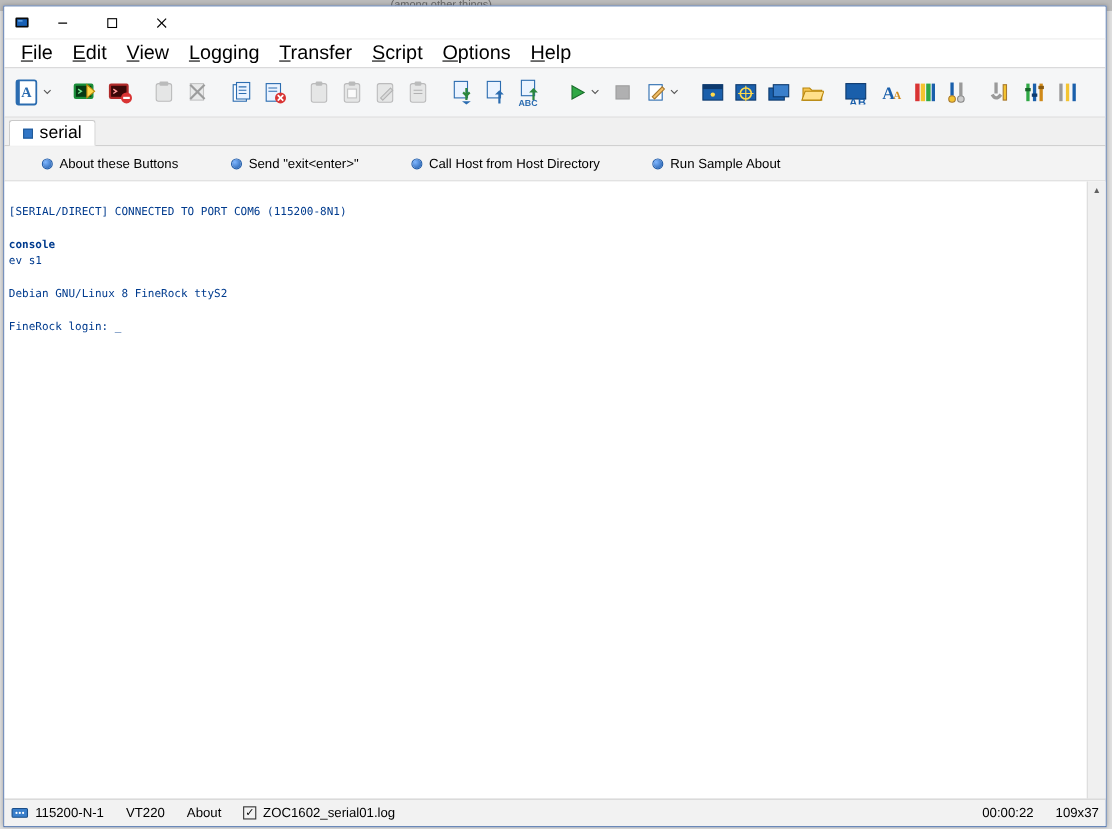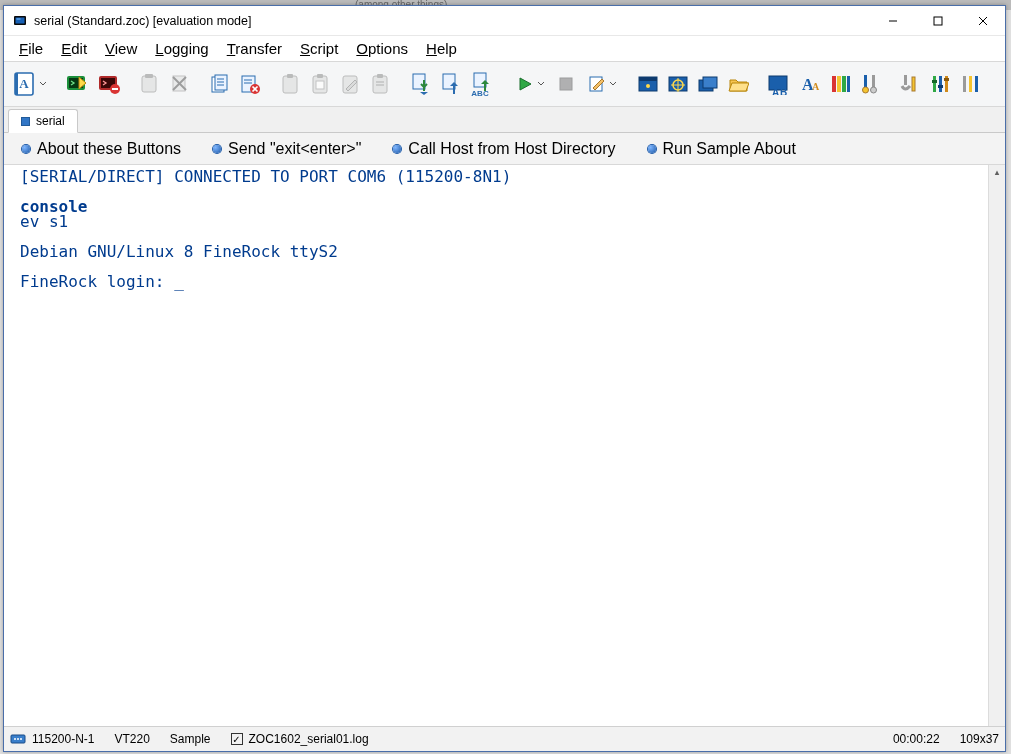--- a/index.html
+++ b/index.html
@@ -43,21 +43,21 @@
   }
   .titlebar .title { flex:1; font-size:12.5px; color:#000;}
   .winbtn { width:45px; height:29px; display:flex; align-items:center; justify-content:center; }
   .winbtn svg{stroke:#000; fill:none;}
 
   
   .menubar {
     height: 25px; display:flex; align-items:center;
     padding-left:6px; background:#fff;
   }
-  .menubar .menuitem { padding:2px 9px; font-size:15px; }
+  .menubar .menuitem { padding:2px 9px; font-size:18px; }
   .menubar .menuitem .ul { text-decoration: underline; }
 
   
   .toolbar {
     height: 46px; background:#f5f6f7;
     border-top:1px solid #d8d8d8; border-bottom:1px solid #d8d8d8;
     display:flex; align-items:center; padding:0 6px; gap:2px;
   }
   .tbtn {
     min-width:28px; height:36px; padding:0 2px;
@@ -71,44 +71,44 @@
   .disabled-ico { filter: grayscale(1) opacity(0.55); }
 
   
   .tabstrip {
     height:26px; background:#f0f0f0; display:flex; align-items:flex-end;
     border-bottom:1px solid #c9c9c9;
   }
   .tab {
     height:24px; padding:0 12px; display:flex; align-items:center; gap:6px;
     background:#fff; border:1px solid #c9c9c9; border-bottom:1px solid #fff;
-    font-size:12px; border-radius:3px 3px 0 0; margin-left:4px;
+    font-size:16px; border-radius:3px 3px 0 0; margin-left:4px;
     position:relative; top:1px;
   }
   .tab .dot{width:9px;height:9px;background:#3176c6;border:1px solid #215a99;}
 
   
   .userbar {
     height:32px; background:#f3f3f3; border-bottom:1px solid #d8d8d8;
     display:flex; align-items:center; padding-left:18px; gap:32px;
   }
-  .userbtn { display:flex; align-items:center; gap:7px; font-size:16px;}
+  .userbtn { display:flex; align-items:center; gap:7px; font-size:12px;margin-left:17px;}
   .bullet {
     width:8px;height:8px;border-radius:50%;
     background: radial-gradient(circle at 30% 30%, #7fb6ff, #1e5aa8);
     box-shadow: 0 0 0 1px #1e5aa8;
   }
 
   
   .terminal-area { flex:1; display:flex; background:#fff;}
   .terminal {
-    flex:1; padding:4px 16px;
+    flex:1; padding:4px 4px;
     font-family: Consolas, "Lucida Console", monospace;
-    font-size:16px; line-height:15px;
-    color:#003b8e; white-space:pre;
+    font-size:10px; line-height:15px;
+    color:#003b8e; white-space:pre;margin-top:16px;
   }
   .terminal .bold{font-weight:700;color:#003b8e;text-align:center;}
   .terminal .cursor{color:#003b8e;}
   .scrolltrack{ width:17px; background:#f0f0f0; border-left:1px solid #dcdcdc;
     display:flex;flex-direction:column;align-items:center;padding-top:2px;}
   .scrolltrack .up{ color:#606060;font-size:9px;}
 
   
   .statusbar{
     height:25px; background:#f2f2f2; border-top:1px solid #d0d0d0;
@@ -128,21 +128,20 @@
 <div class="window">
 
   <div class="titlebar">
     <span class="app-icon">
       <svg width="14" height="14" viewBox="0 0 14 14">
           <rect x="1" y="2" width="12" height="9" rx="1" fill="#0a0a0a"></rect>
           <rect x="2.5" y="3.5" width="9" height="6" fill="#1760b5"></rect>
           <rect x="3.5" y="4.5" width="4" height="1" fill="#7ec1ff"></rect>
         </svg>
     </span>
-    <span class="title">serial (Standard.zoc) [evaluation mode]</span>
     <div class="winbtn">
         <svg width="10" height="10">
           <line x1="1" y1="5" x2="9" y2="5" stroke-width="1"></line>
         </svg>
       </div>
     <div class="winbtn">
         <svg width="10" height="10">
           <rect x="1" y="1" width="8" height="8" stroke-width="1"></rect>
         </svg>
       </div>
@@ -435,21 +434,21 @@
           <circle cx="5" cy="6" r="1" fill="#fff"></circle>
           <circle cx="8" cy="6" r="1" fill="#fff"></circle>
           <circle cx="11" cy="6" r="1" fill="#fff"></circle>
         </svg>
       <span>115200-N-1</span>
     </div>
     <div class="field">
         <span>VT220</span>
       </div>
     <div class="field">
-        <span>Sample</span>
+        <span>About</span>
       </div>
     <div class="field">
       <span class="chk">✓</span>
       <span>ZOC1602_serial01.log</span>
     </div>
     <div class="spacer"></div>
     <div class="field">
         <span>00:00:22</span>
       </div>
     <div class="field">

